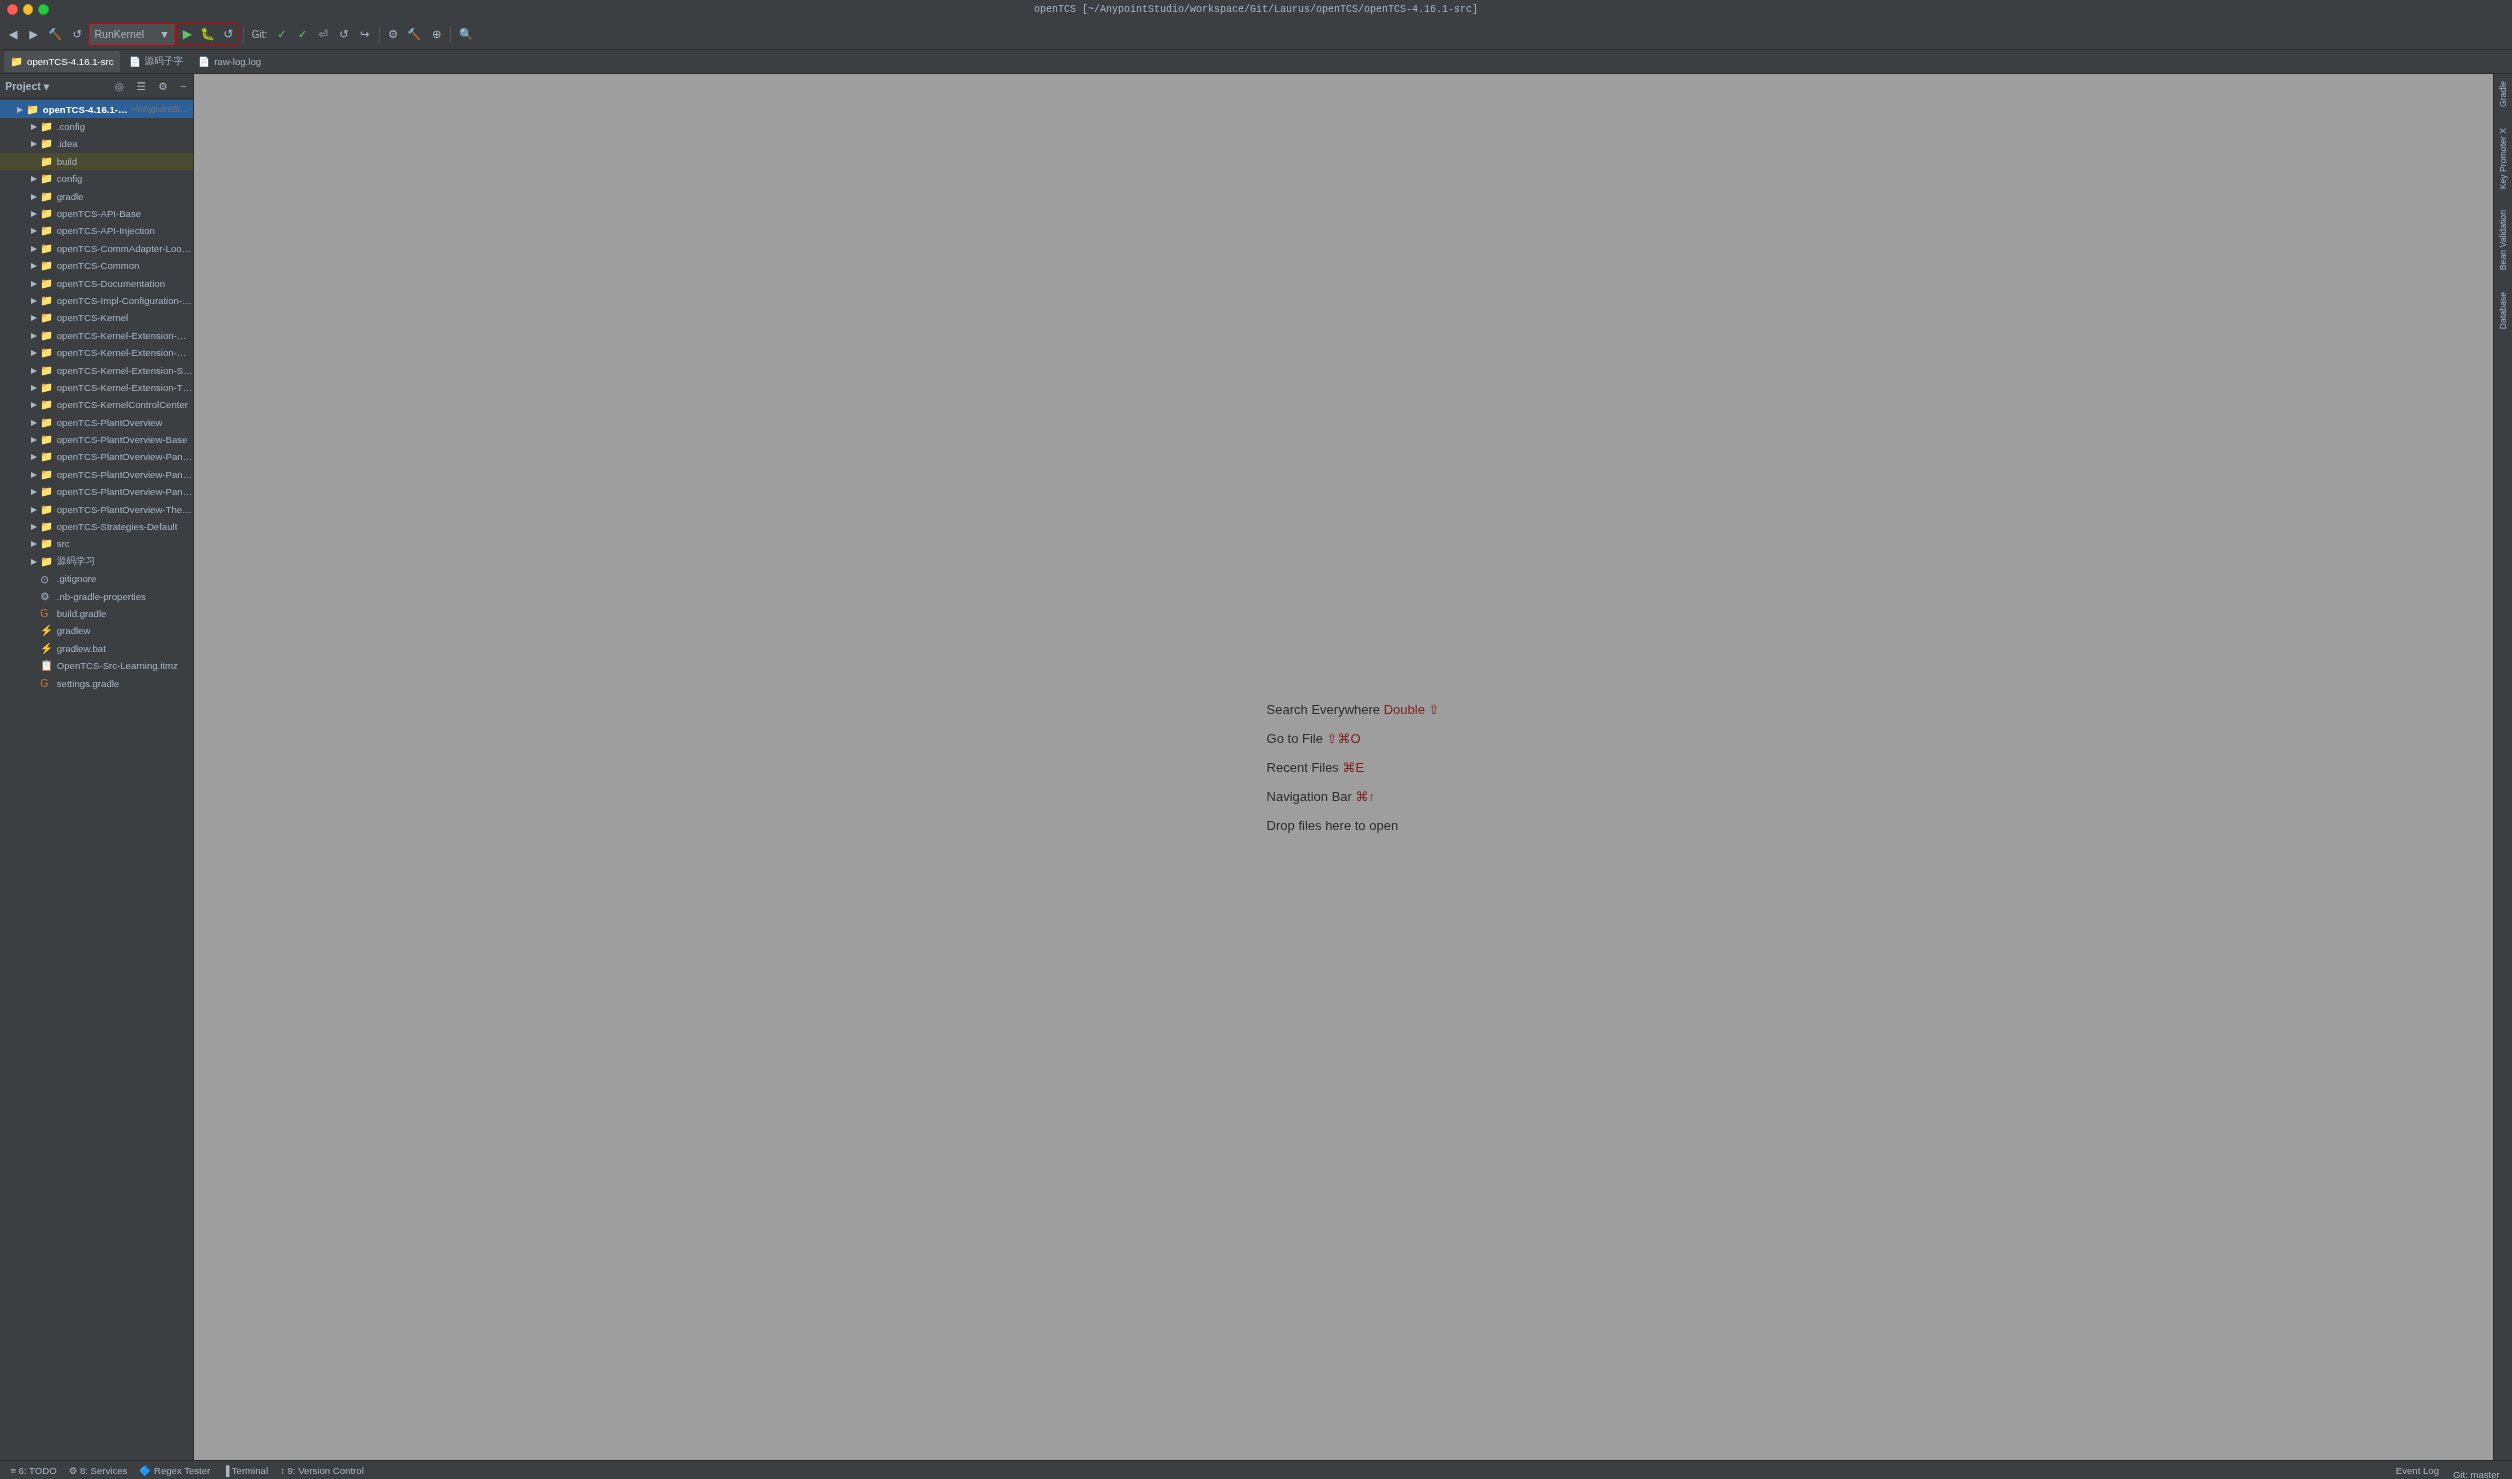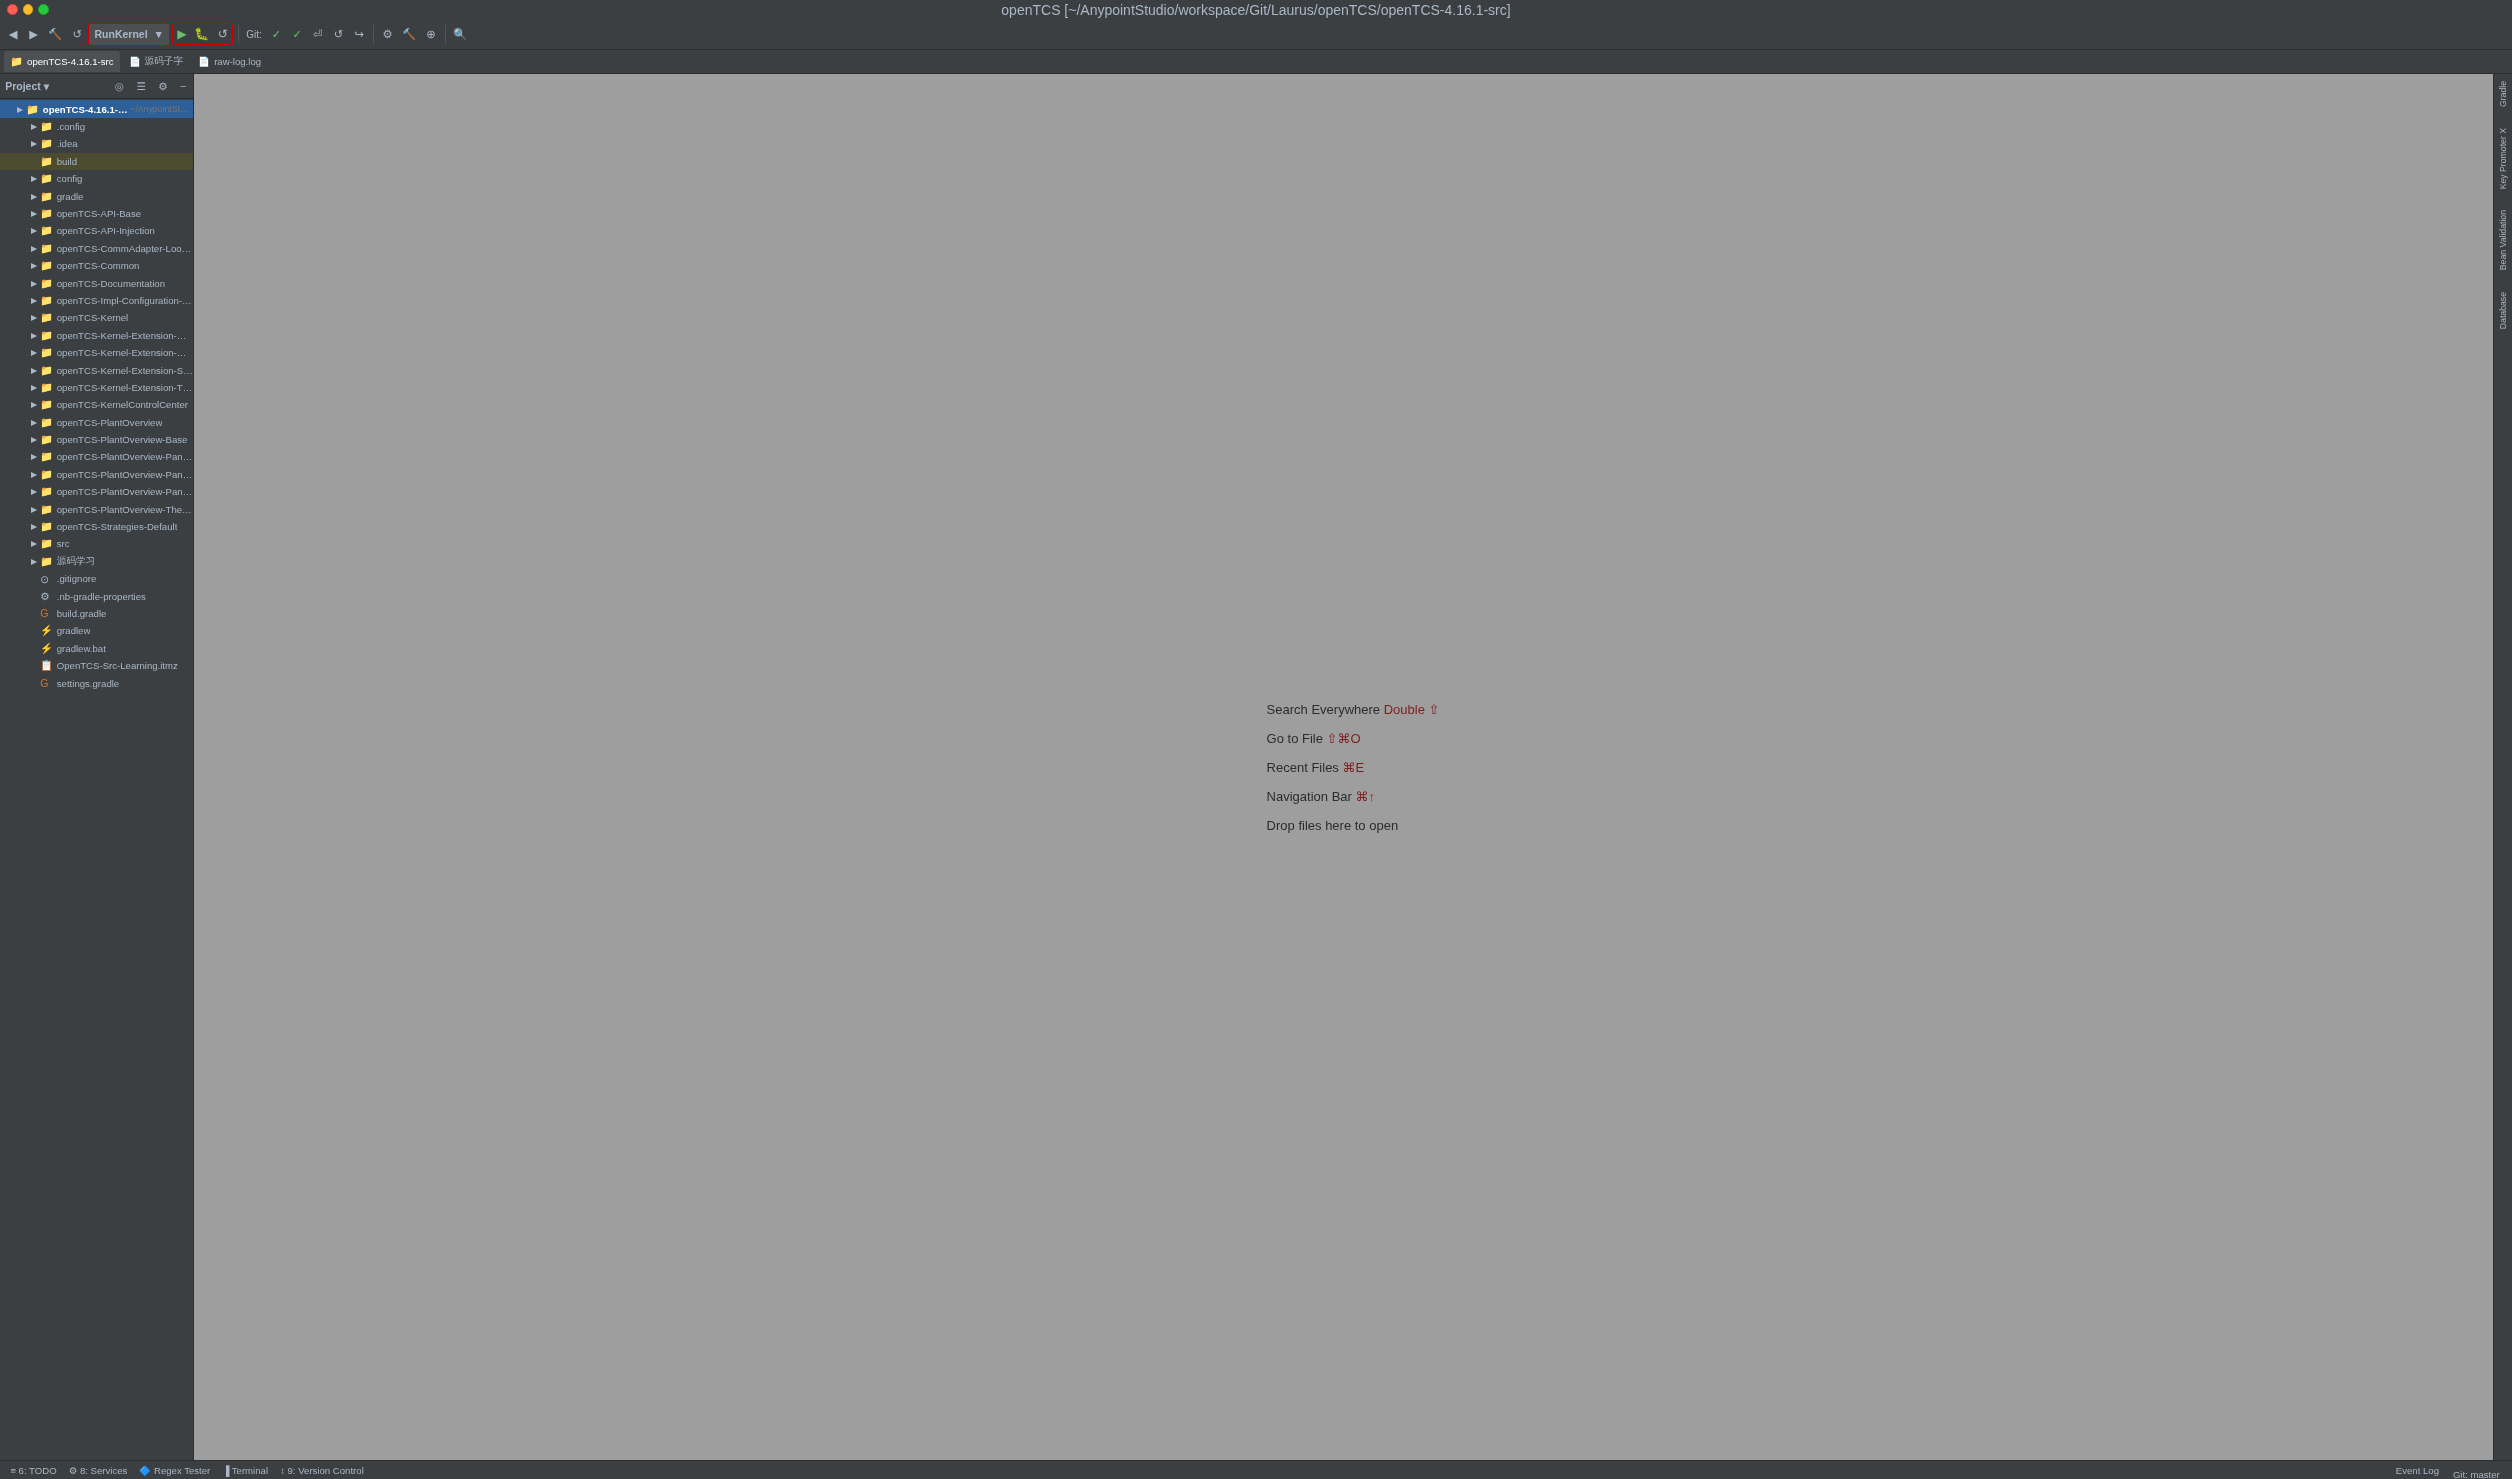--- a/index.html
+++ b/index.html
@@ -33,22 +33,23 @@
     }
     .traffic-light {
       width: 10.5px;
       height: 10.5px;
       border-radius: 50%;
     }
     .tl-close { background: #ff5f57; border: 0.9px solid #e0443e; }
     .tl-minimize { background: #febc2e; border: 0.9px solid #d4a017; }
     .tl-maximize { background: #28c840; border: 0.9px solid #1aab29; }
     .title-bar-text {
-      font-size: 14px;
-      color: #a9b7c6;
+      font-size: 10px;
+      color: #a9b7c6;
+      font-family: Liberation Mono, monospace;
     }
 
     
     .toolbar {
       background: #3c3f41;
       height: 31px;
       display: flex;
       align-items: center;
       padding: 0 3.5px;
       gap: 1.7px;
@@ -79,24 +80,23 @@
     
     .run-config {
       display: flex;
       align-items: center;
       border: 1.7px solid #ff0000;
       border-radius: 2.6px;
       background: #4c5052;
       height: 23px;
       padding: 0 5.2px;
       cursor: pointer;
-      gap: 6px;
+      gap: 15px;
       color: #a9b7c6;
       font-size: 10.5px;
-      font-weight: bold;
     }
 
     
     .run-debug-group {
       display: flex;
       align-items: center;
       border: 1.7px solid #ff0000;
       border-radius: 2.6px;
       gap: 0.9px;
       padding: 0.9px;

